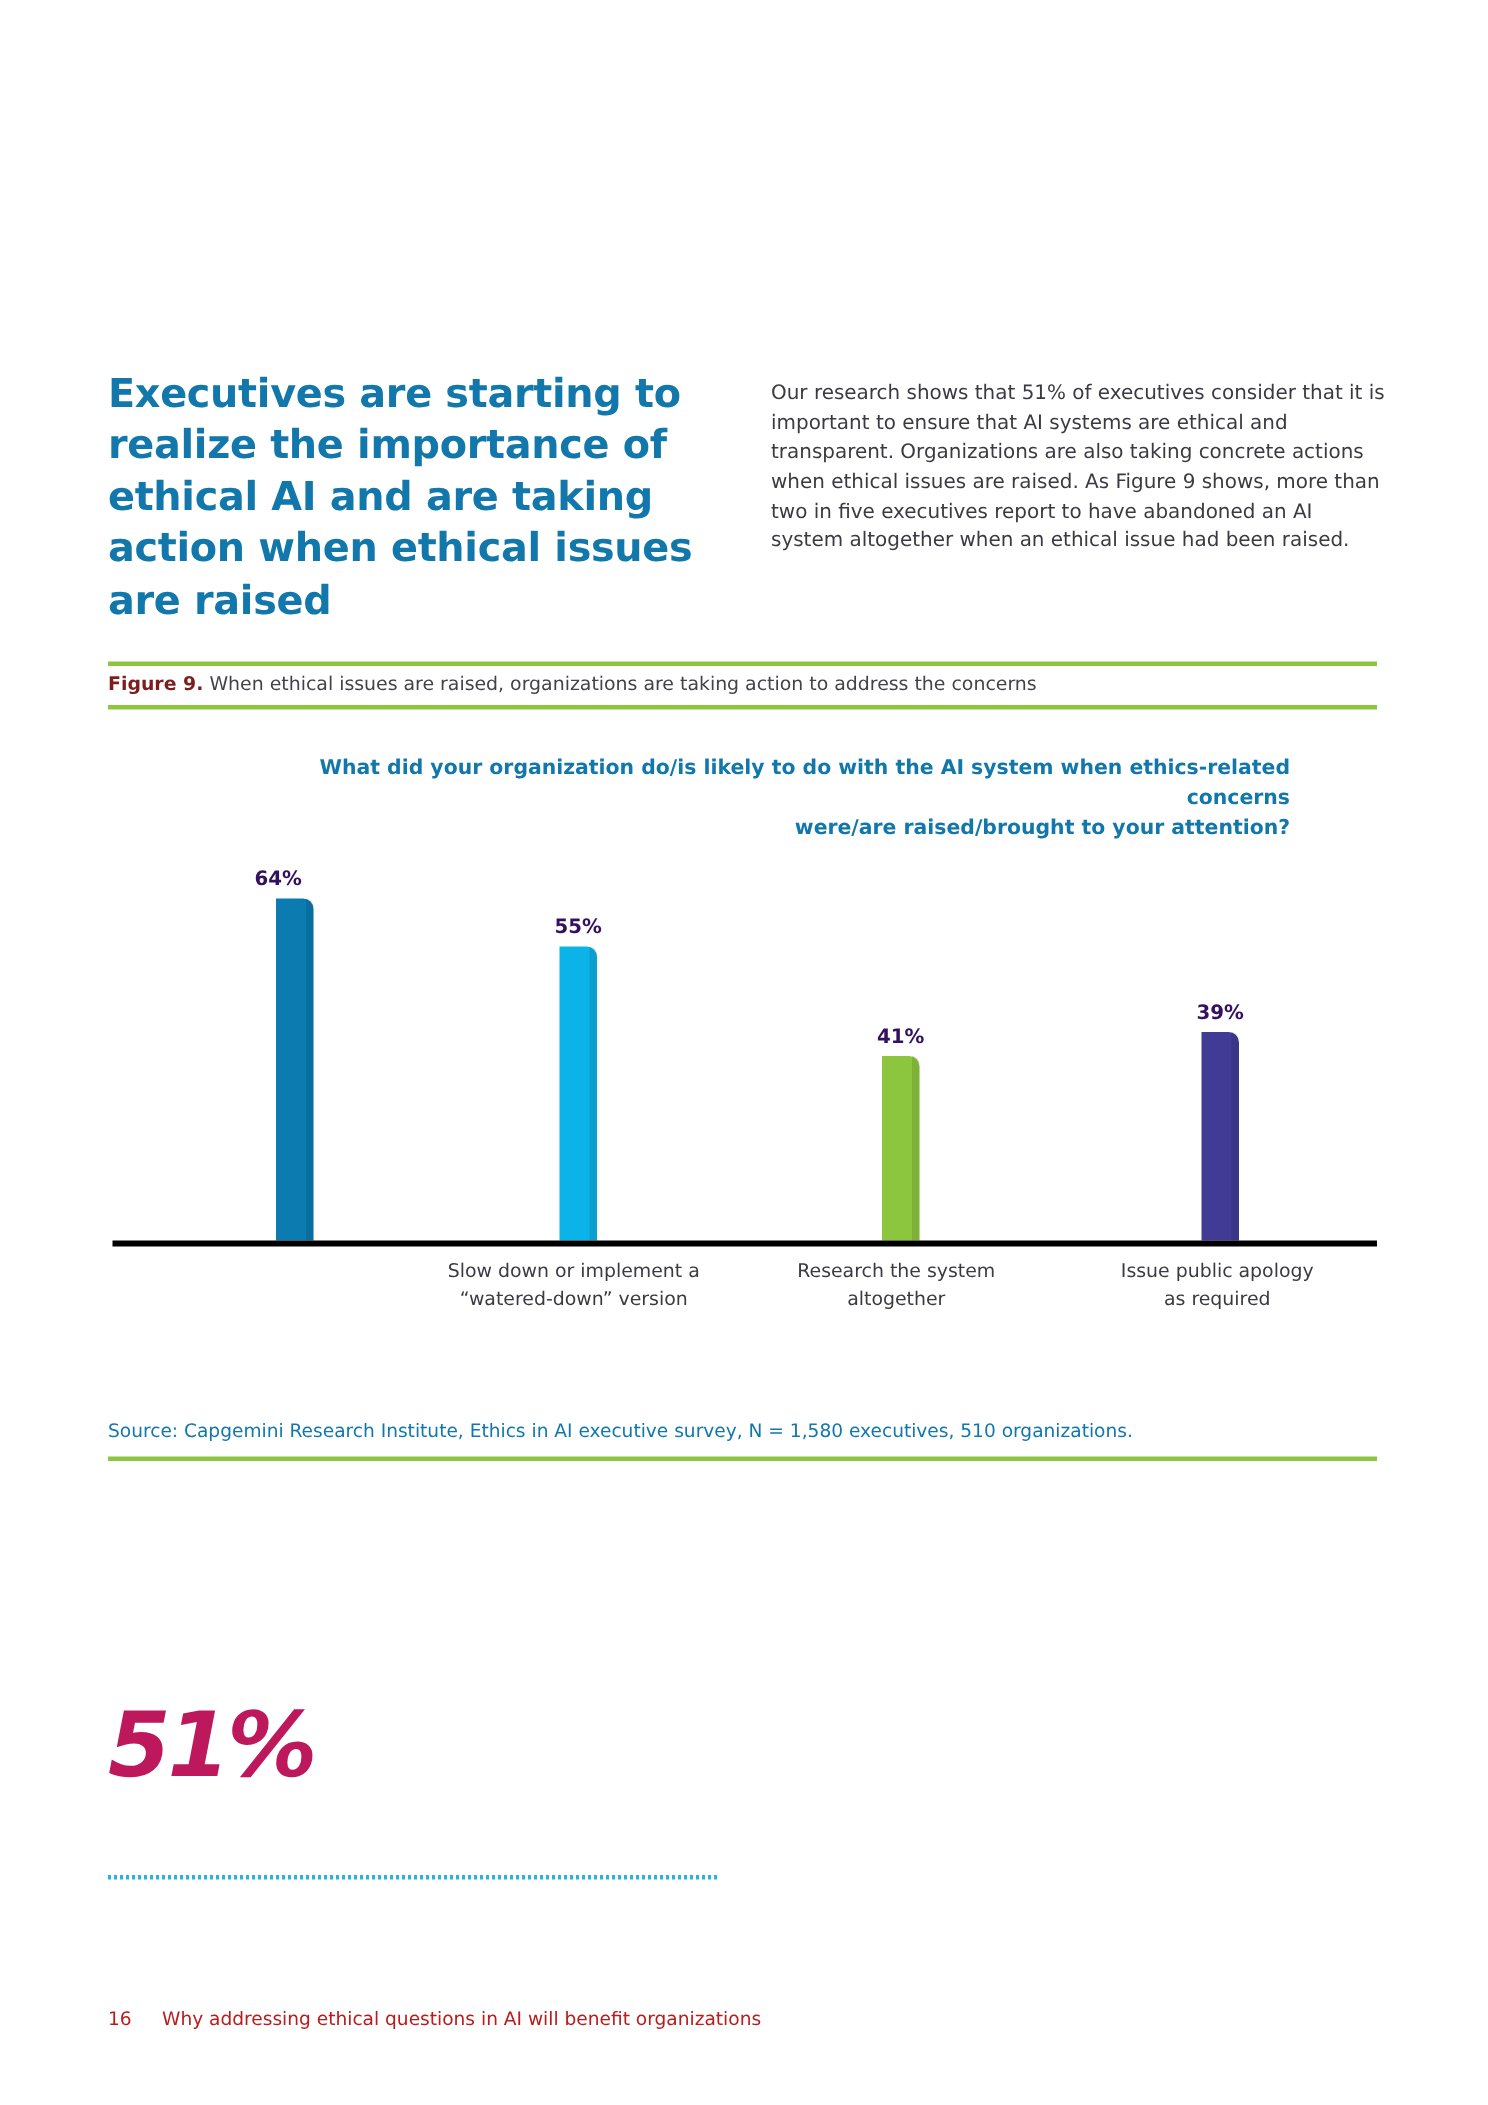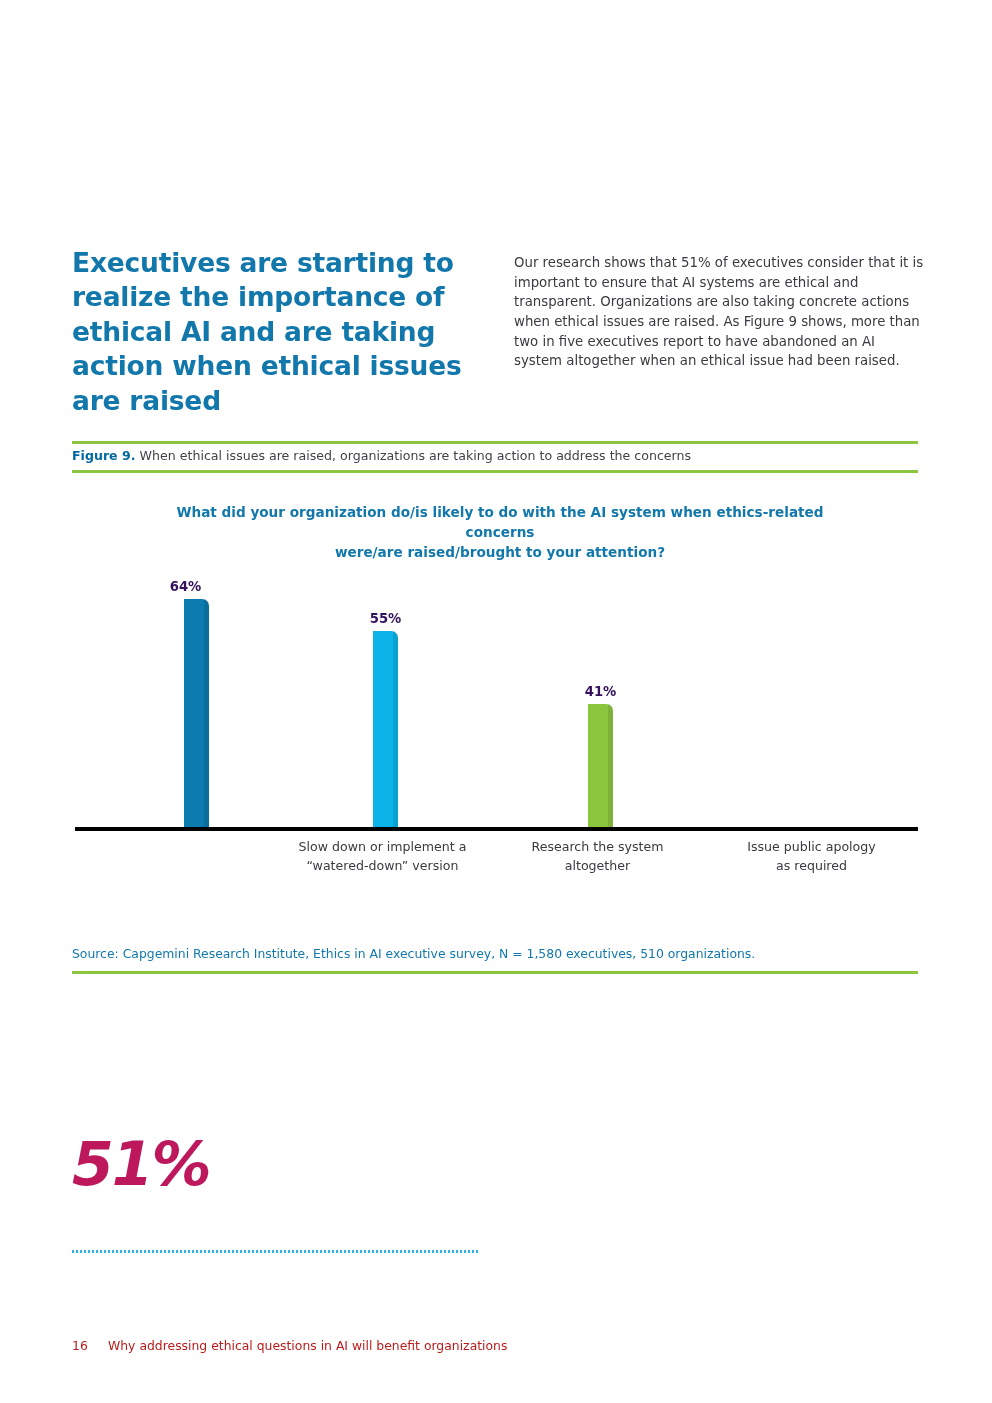--- a/index.html
+++ b/index.html
@@ -62,32 +62,32 @@
     position: absolute;
     left: 72px;
     top: 447px;
     font-family: "DejaVu Sans", sans-serif;
     font-size: 12.6px;
     line-height: 18px;
     color: #45414c;
     white-space: nowrap;
   }
   .fig-caption .fig-label {
-    color: #0369a1;
+    color: #7f1d1d;
     font-weight: bold;
     margin-top: 13px;
   }
 
   
   .chart-title {
     position: absolute;
     left: 140px;
     top: 502px;
     width: 720px;
-    text-align: center;
+    text-align: right;
     font-family: "DejaVu Sans", sans-serif;
     font-weight: bold;
     font-size: 13.6px;
     line-height: 20px;
     color: #1278ab;
   }
 
   .plot {
     position: absolute;
     left: 72px;
@@ -279,20 +279,26 @@
       </div>
     </div>
 
     <div class="bar-group g2">
       <div class="bar-wrap" id="bw2" style="height: 123px;">
         <div class="bar-value">41%</div>
         <div class="bar" id="b2" style="background: rgb(140, 198, 63);"></div>
       </div>
     </div>
 
+    <div class="bar-group g3">
+      <div class="bar-wrap" id="bw3" style="height: 138.84px;">
+        <div class="bar-value">39%</div>
+        <div class="bar" id="b3" style="background: rgb(65, 59, 150);"></div>
+      </div>
+    </div>
 
     <div class="axis-line"></div>
   </div>
 
   <div class="cat-labels">
     <div class="cat c1">
       <div>Slow down or implement a</div>
       <div>“watered-down” version</div>
     </div>
     <div class="cat c2">

